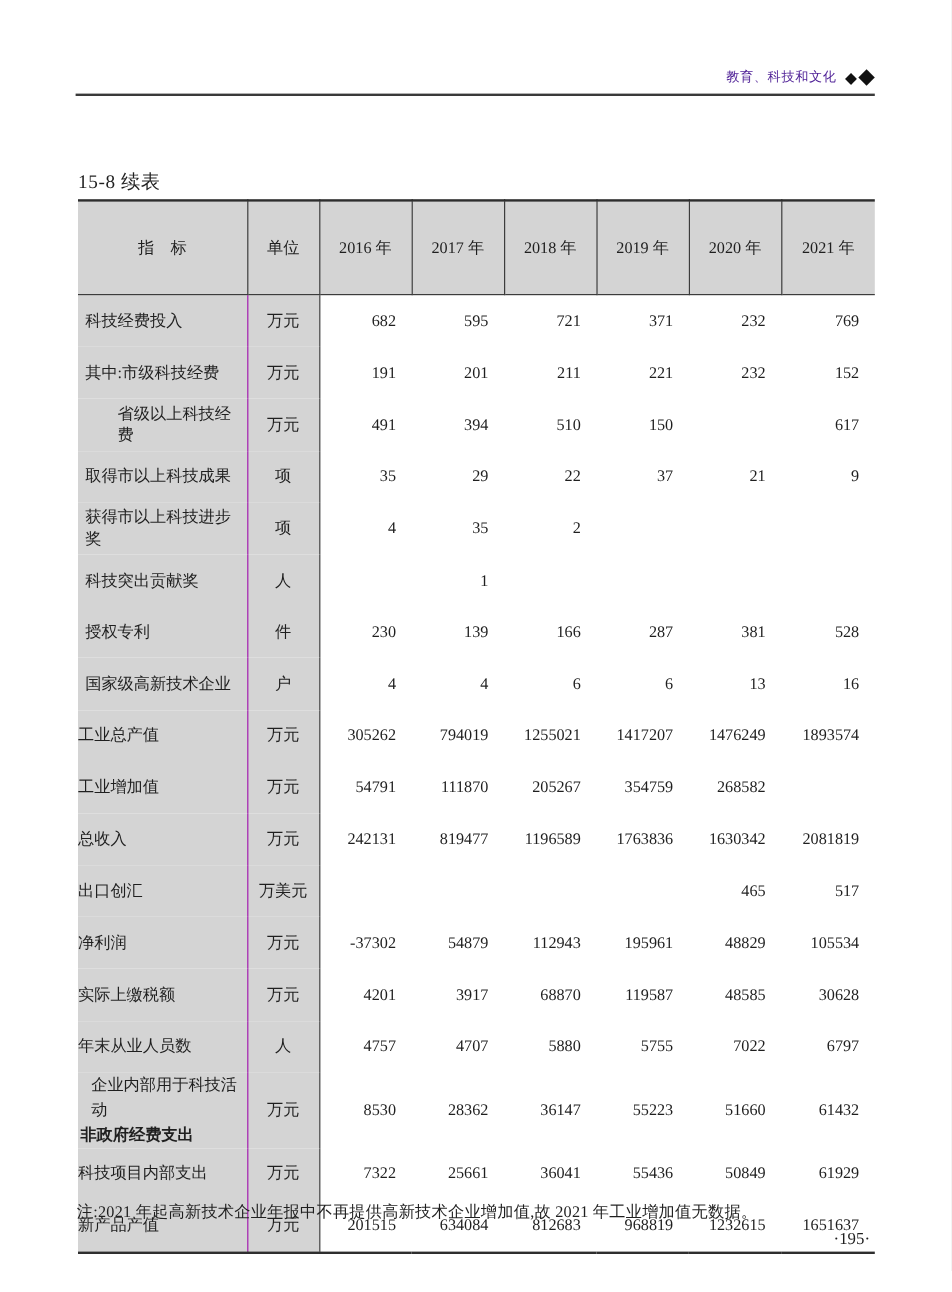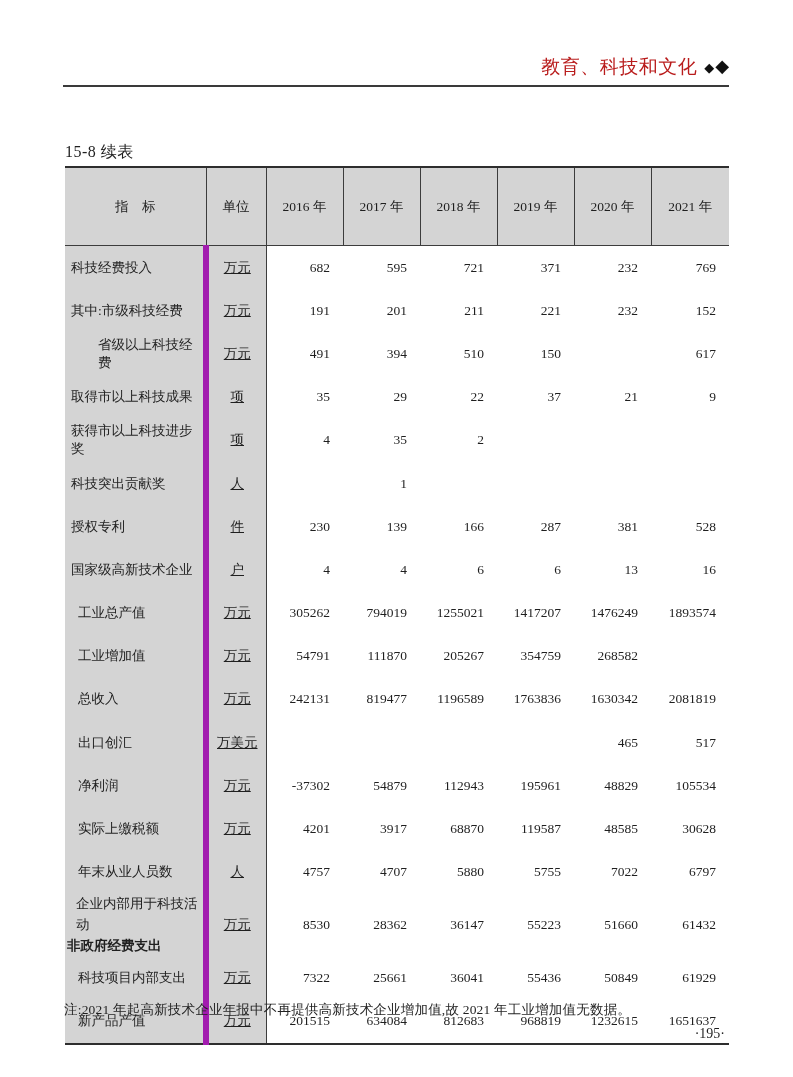--- a/index.html
+++ b/index.html
@@ -8,21 +8,21 @@
     background:#ffffff;overflow:hidden;
     font-family:"Liberation Serif","DejaVu Serif",serif;color:#1f1f1f;
   }
   
   .header-band{
     position:absolute;left:63px;width:666px;top:54px;
     text-align:right;border-bottom:2.5px solid #3a3a3a;padding-bottom:5px;
   }
   .section-title{
     font-family:"Liberation Sans","DejaVu Sans",sans-serif;
-    font-size:19px;color:#b91c1c;letter-spacing:0.5px;vertical-align:middle;
+    font-size:11px;color:#4c1d95;letter-spacing:0.5px;vertical-align:middle;
   }
   .dia{color:#111;line-height:1;vertical-align:-1px;}
   .dia-sm{font-size:13px;margin-left:7px;}
   .dia-lg{font-size:18px;margin-left:1px;}
   
   .caption{position:absolute;left:65px;top:142px;font-size:16px;letter-spacing:0.5px;}
   
   table.stats{
     position:absolute;left:65px;top:166px;width:664px;
     border-collapse:collapse;table-layout:fixed;
@@ -31,25 +31,25 @@
   }
   col.c1{width:141px;} col.c2{width:60px;}
   col.cy{width:77px;} col.cy-last{width:78px;}
   thead th{
     height:45px;background:#d4d4d4;font-weight:normal;
     text-align:center;border-bottom:1.5px solid #3c3c3c;
     padding:16px;font-size:13.5px;
   }
   thead th:not(:last-child){border-right:1px solid #3c3c3c;}
   tbody td{height:43.2px;padding:0;vertical-align:middle;}
-  td.c-ind{background:#d4d4d4;border-right:6px solid #a21caf;text-align:left;}
-  td.c-unit{background:#d4d4d4;border-right:1px solid #3c3c3c;text-align:center;text-decoration:underline;}
+  td.c-ind{background:#d4d4d4;border-right:1px solid #a21caf;text-align:left;}
+  td.c-unit{background:#d4d4d4;border-right:1px solid #3c3c3c;text-align:center;}
   td.c-val{text-align:right;padding-right:13px;background:#fff;}
   .ind-0{padding-left:6px;}
-  .ind-1{padding-left:13px;}
+  .ind-1{}
   .ind-2{padding-left:33px;margin-top:20px;}
   tr.two-line td{height:47px;}
   .ml-l1{padding-left:11px;line-height:1.55;}
   .ml-l2{padding-left:2px;line-height:1.55;font-weight:bold;}
   
   .footnote{position:absolute;left:64px;top:1001px;width:668px;font-size:13.5px;letter-spacing:0.2px;}
   .folio{position:absolute;left:65px;top:1026px;width:660px;text-align:right;font-size:14px;}
 </style>
 </head>
 <body>

